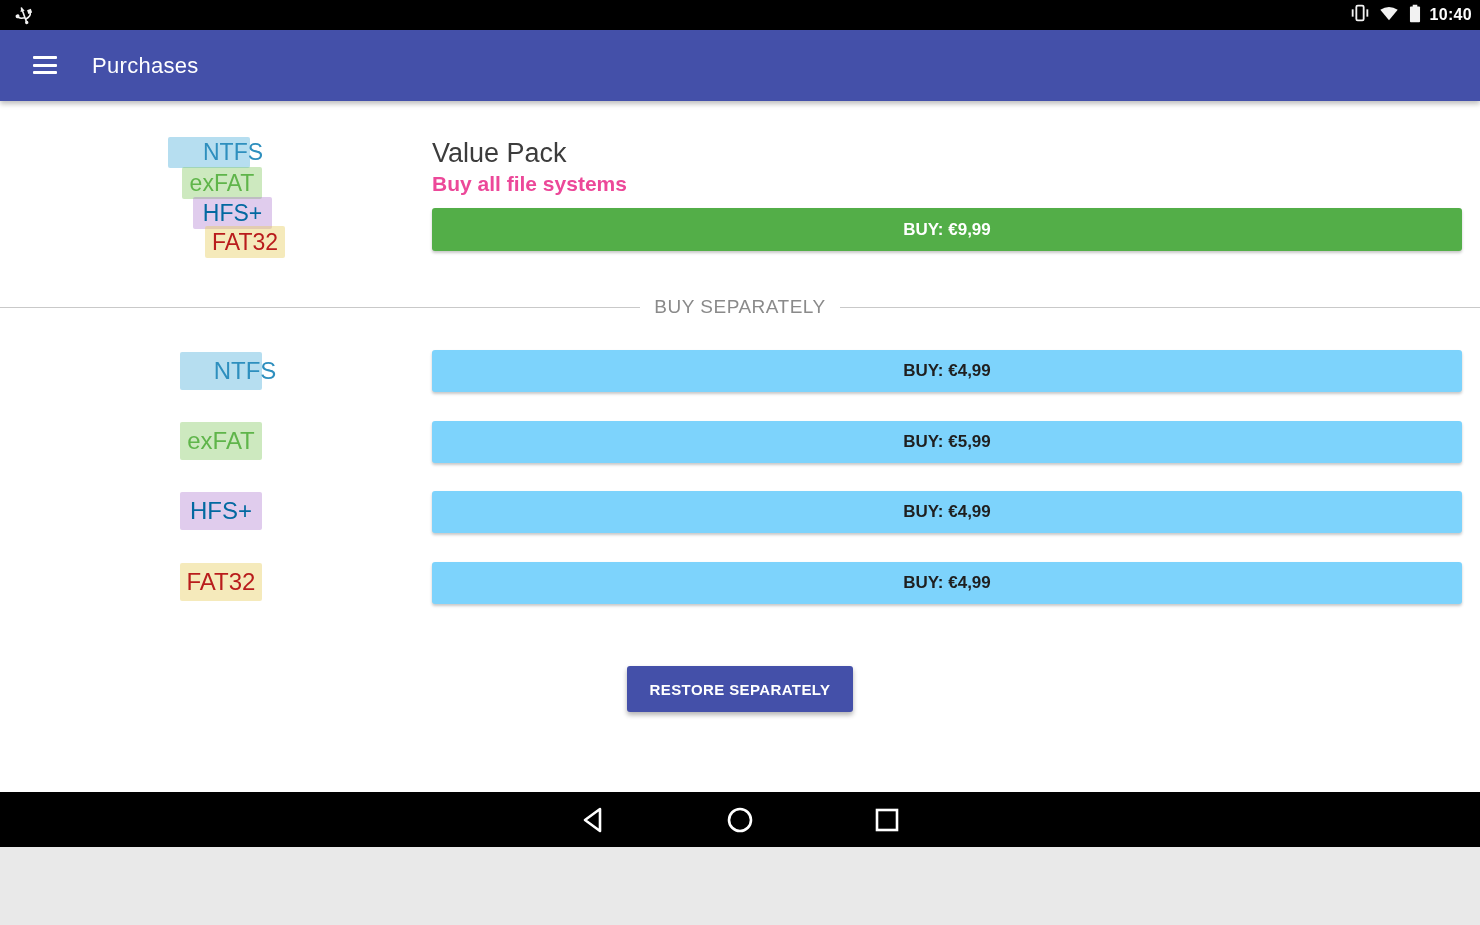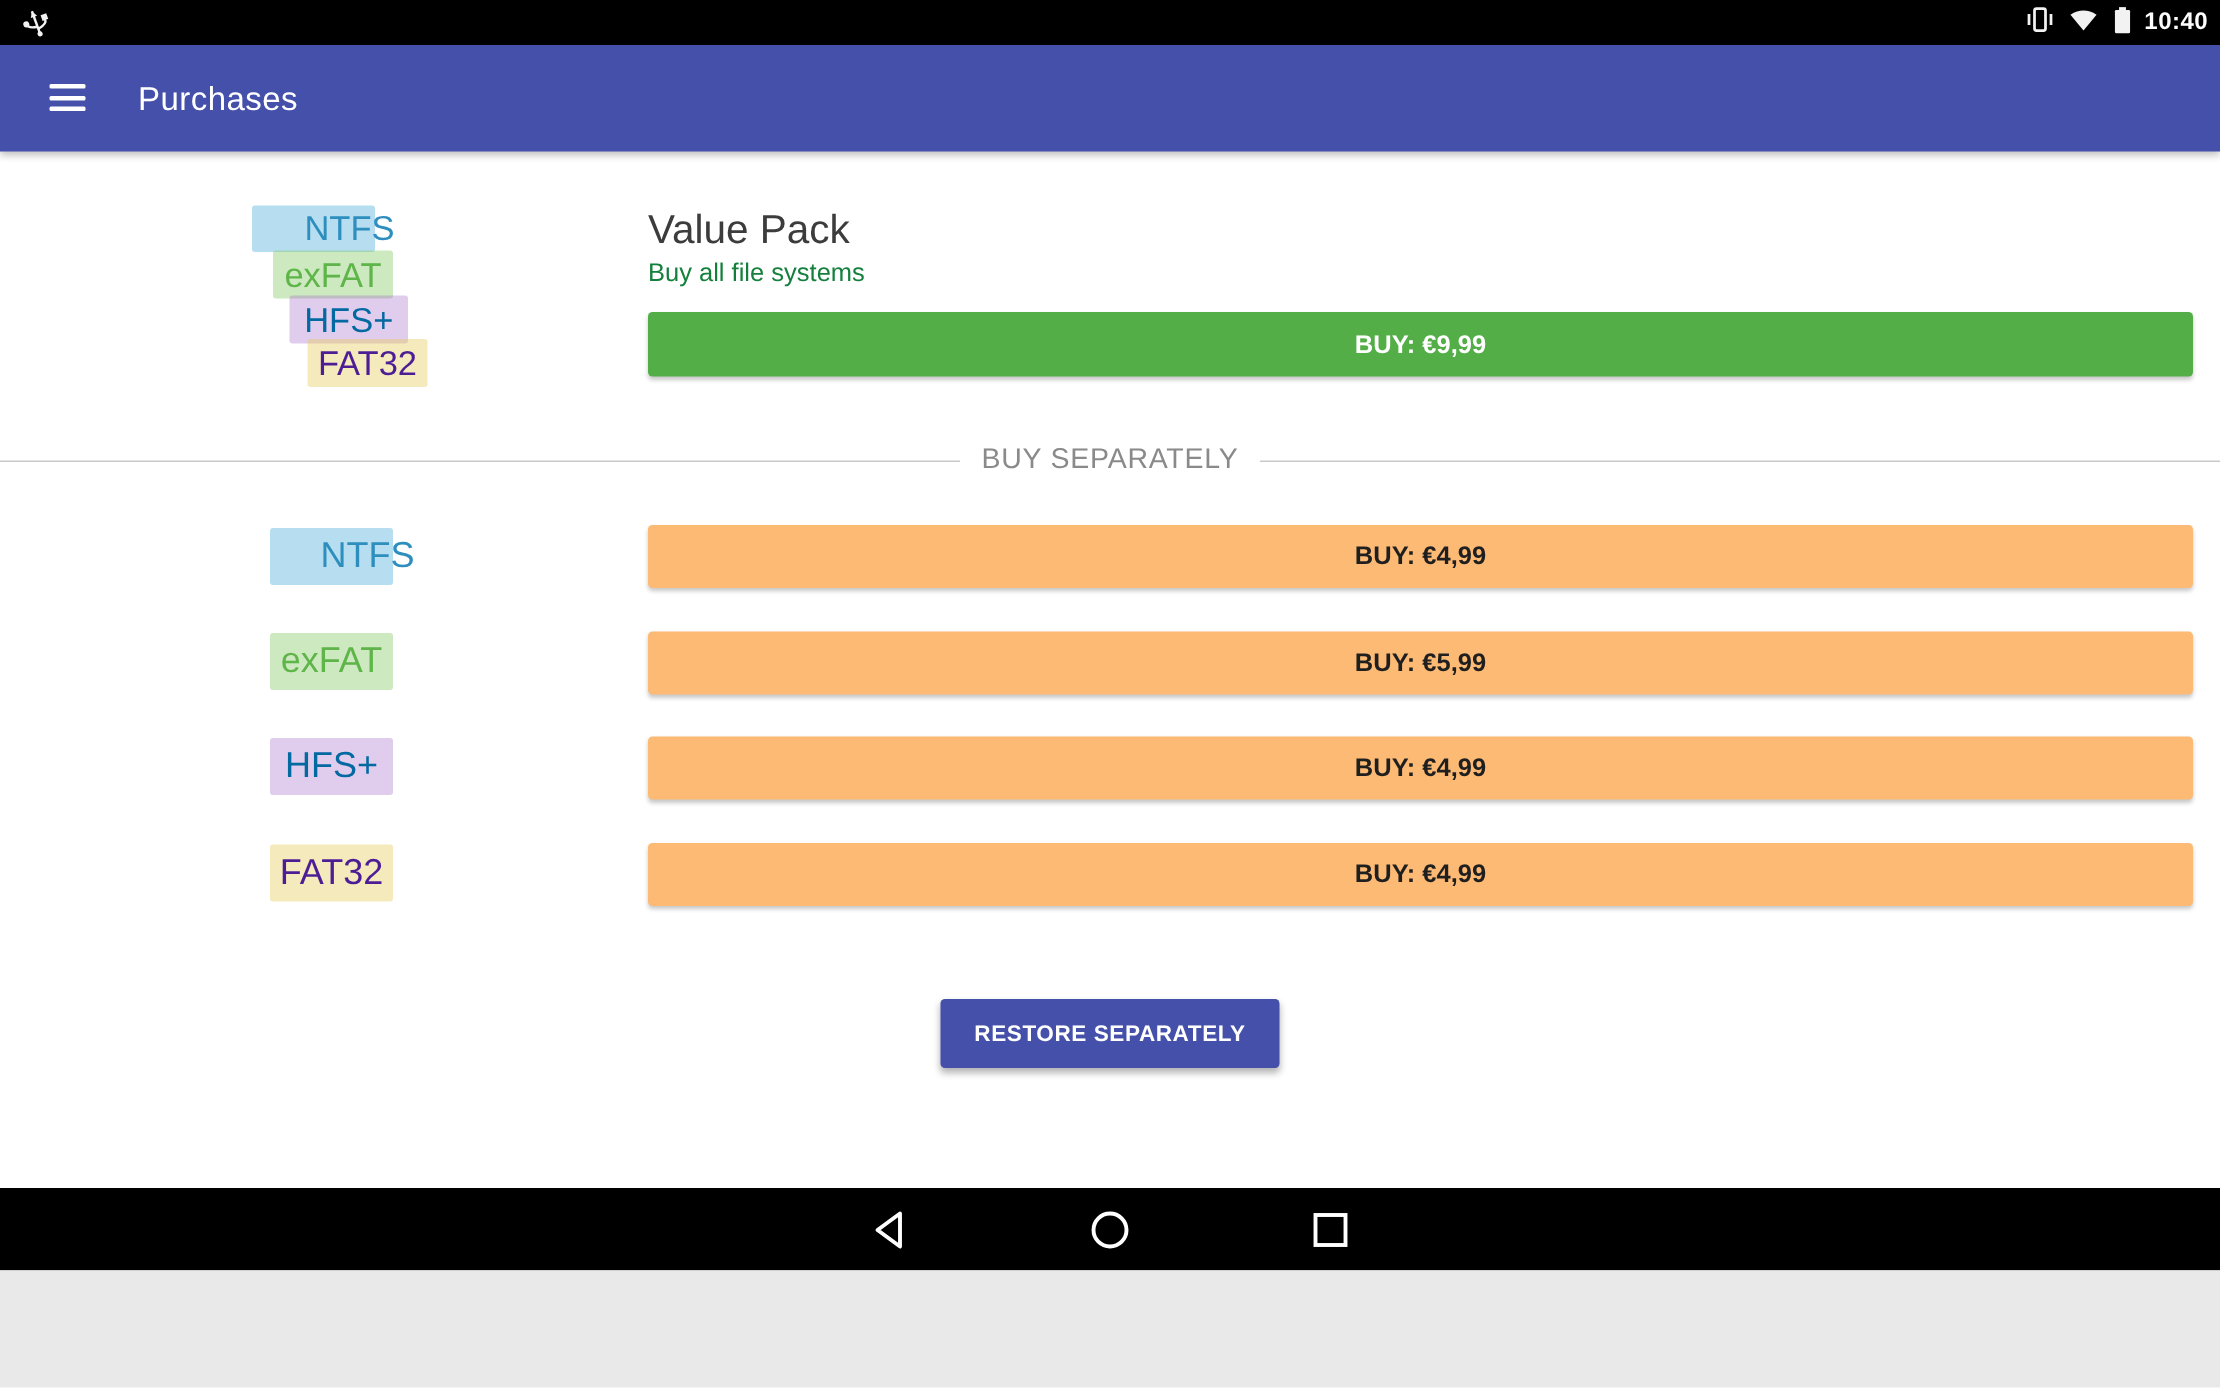--- a/index.html
+++ b/index.html
@@ -51,34 +51,34 @@
   
   .badge {
     position: absolute;
     display: flex; align-items: center; justify-content: center;
     font-size: 23px;
     border-radius: 2px;
   }
   .c-ntfs  { background: rgba(94, 181, 221, 0.45);  color: #2e8fbe; padding-left: 48px; }
   .c-exfat { background: rgba(129, 199, 94, 0.40);  color: #5fb54a; }
   .c-hfs   { background: rgba(162, 100, 201, 0.33); color: #0369a1; }
-  .c-fat32 { background: rgba(231, 205, 92, 0.42);  color: #4c1d95; }
+  .c-fat32 { background: rgba(231, 205, 92, 0.42);  color: #b91c1c; }
 
   .vp-badge-1 { left: 168px; top: 137px; width: 82px; height: 31px; }
   .vp-badge-2 { left: 182px; top: 167px; width: 80px; height: 32px; }
   .vp-badge-3 { left: 193px; top: 197px; width: 79px; height: 32px; }
   .vp-badge-4 { left: 205px; top: 226px; width: 80px; height: 32px; }
 
   .vp-title {
     position: absolute; left: 432px; top: 138px;
     font-size: 27px; color: #3c3c3c;
   }
   .vp-subtitle {
     position: absolute; left: 432px; top: 172px;
-    font-size: 17px; color: #15803d;
+    font-size: 21px; color: #ec4899; font-weight: bold;
   }
   .buy-btn {
     position: absolute; left: 432px; width: 1030px; height: 43px;
     border: none; border-radius: 3px;
     display: flex; align-items: center; justify-content: center;
     font-family: inherit; font-size: 17px; font-weight: bold;
     cursor: pointer;
     box-shadow: 0 2px 3px rgba(0,0,0,0.22);
   }
   .buy-green { top: 208px; background: #53ae48; color: #ffffff; }
@@ -96,21 +96,21 @@
     text-align: center;
   }
 
   
   .row-badge { width: 82px; height: 38px; font-size: 24px; }
   .rb-1 { left: 180px; top: 352px; }
   .rb-2 { left: 180px; top: 422px; }
   .rb-3 { left: 180px; top: 492px; }
   .rb-4 { left: 180px; top: 563px; }
 
-  .buy-gray { background: #fdba74; color: #1f1f1f; height: 42px; }
+  .buy-gray { background: #7dd3fc; color: #1f1f1f; height: 42px; }
   .bg-1 { top: 350px; }
   .bg-2 { top: 421px; }
   .bg-3 { top: 491px; }
   .bg-4 { top: 562px; }
 
   
   .restore-btn {
     position: absolute; left: 627px; top: 666px; width: 226px; height: 46px;
     background: #4450a9; color: #ffffff;
     border: none; border-radius: 3px;

